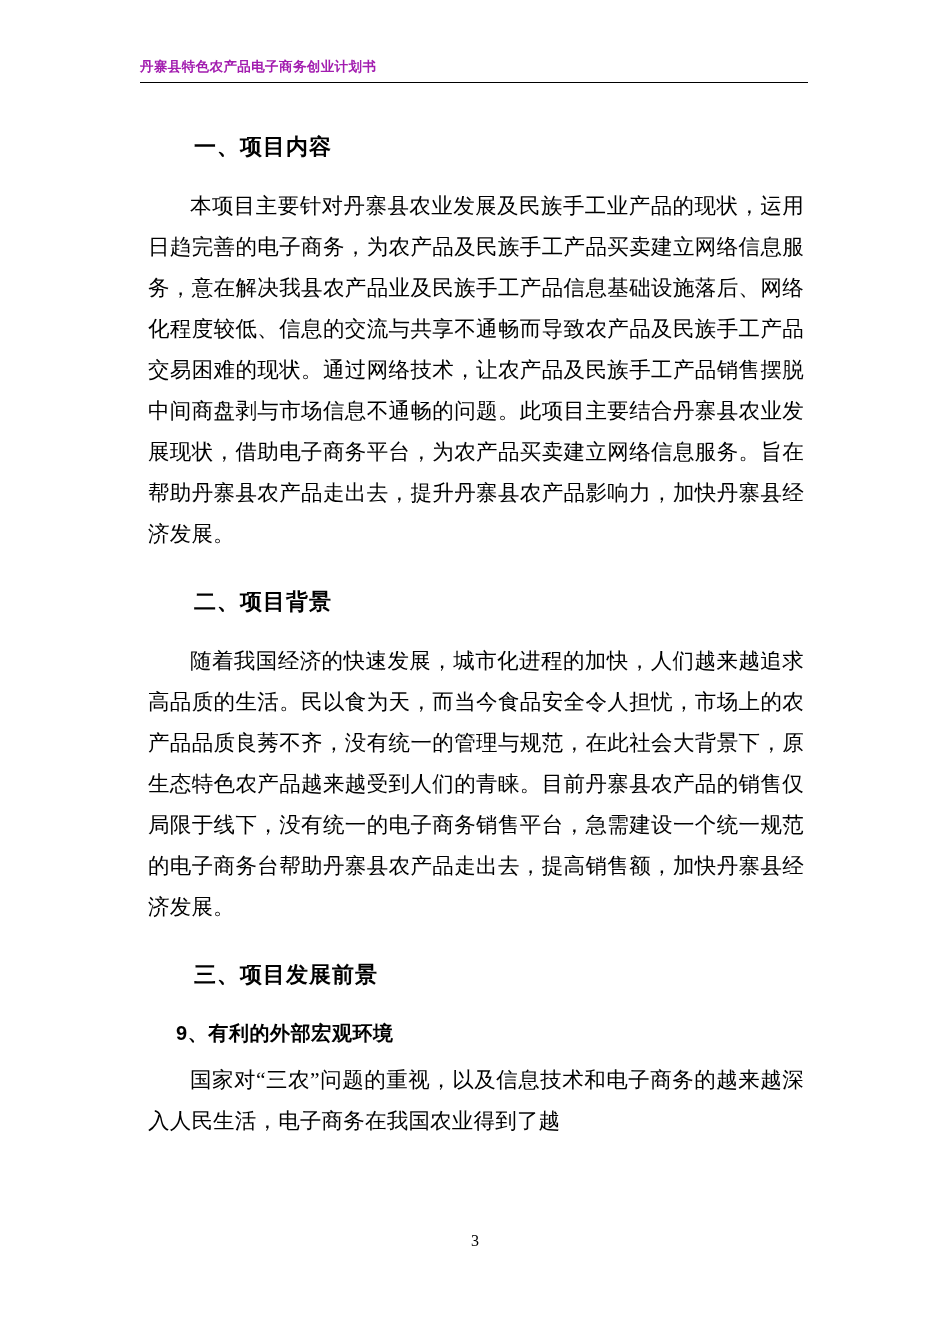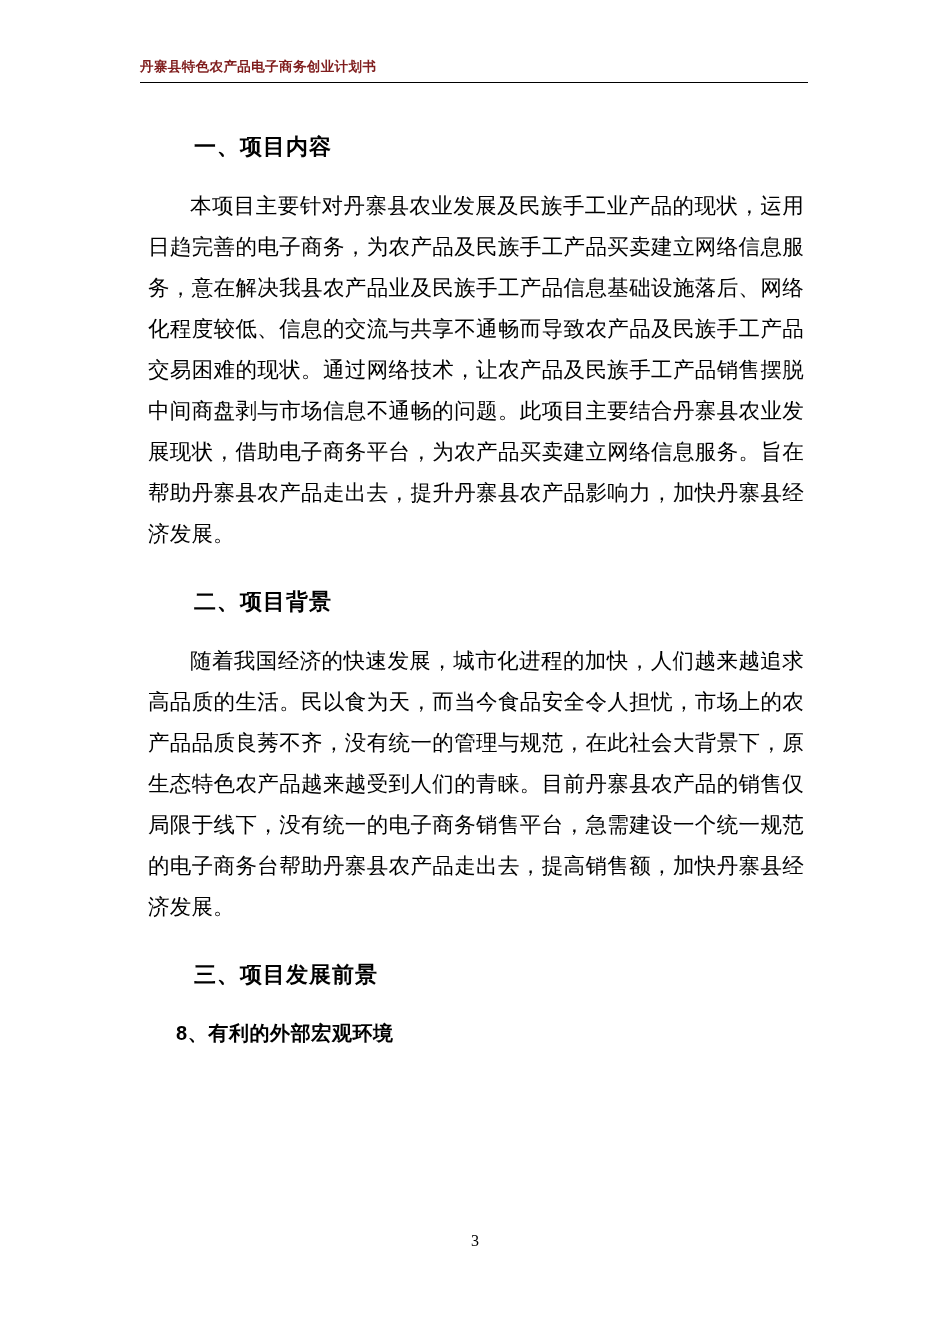--- a/index.html
+++ b/index.html
@@ -21,21 +21,21 @@
     position: absolute;
     left: 140px;
     top: 58px;
     width: 668px;
   }
   .header-text {
     font-family: "Liberation Sans", "DejaVu Sans", sans-serif;
     font-size: 13.5px;
     font-weight: bold;
     letter-spacing: 0.4px;
-    color: #7f1d1d;
+    color: #a21caf;
     padding-bottom: 6px;
   }
   .header-rule {
     border-bottom: 1.2px solid #000;
     width: 100%;
   }
   .content {
     position: absolute;
     left: 140px;
     top: 112px;
@@ -95,21 +95,22 @@
 
     <h2 class="section">一、项目内容</h2>
     <p class="body">本项目主要针对丹寨县农业发展及民族手工业产品的现状，运用日趋完善的电子商务，为农产品及民族手工产品买卖建立网络信息服务，意在解决我县农产品业及民族手工产品信息基础设施落后、网络化程度较低、信息的交流与共享不通畅而导致农产品及民族手工产品交易困难的现状。通过网络技术，让农产品及民族手工产品销售摆脱中间商盘剥与市场信息不通畅的问题。此项目主要结合丹寨县农业发展现状，借助电子商务平台，为农产品买卖建立网络信息服务。旨在帮助丹寨县农产品走出去，提升丹寨县农产品影响力，加快丹寨县经济发展。</p>
 
     <div class="gap-sm"></div>
     <h2 class="section">二、项目背景</h2>
     <p class="body">随着我国经济的快速发展，城市化进程的加快，人们越来越追求高品质的生活。民以食为天，而当今食品安全令人担忧，市场上的农产品品质良莠不齐，没有统一的管理与规范，在此社会大背景下，原生态特色农产品越来越受到人们的青睐。目前丹寨县农产品的销售仅局限于线下，没有统一的电子商务销售平台，急需建设一个统一规范的电子商务台帮助丹寨县农产品走出去，提高销售额，加快丹寨县经济发展。</p>
 
     <div class="gap-sm"></div>
     <h2 class="section">三、项目发展前景</h2>
-    <h3 class="subsection">8、有利的外部宏观环境</h3>
+    <h3 class="subsection">9、有利的外部宏观环境</h3>
+    <p class="body">国家对“三农”问题的重视，以及信息技术和电子商务的越来越深入人民生活，电子商务在我国农业得到了越</p>
 
   </div>
 
   <div class="footer">
     <span class="page-number">3</span>
   </div>
 
 </div>
 
 </body></html>

